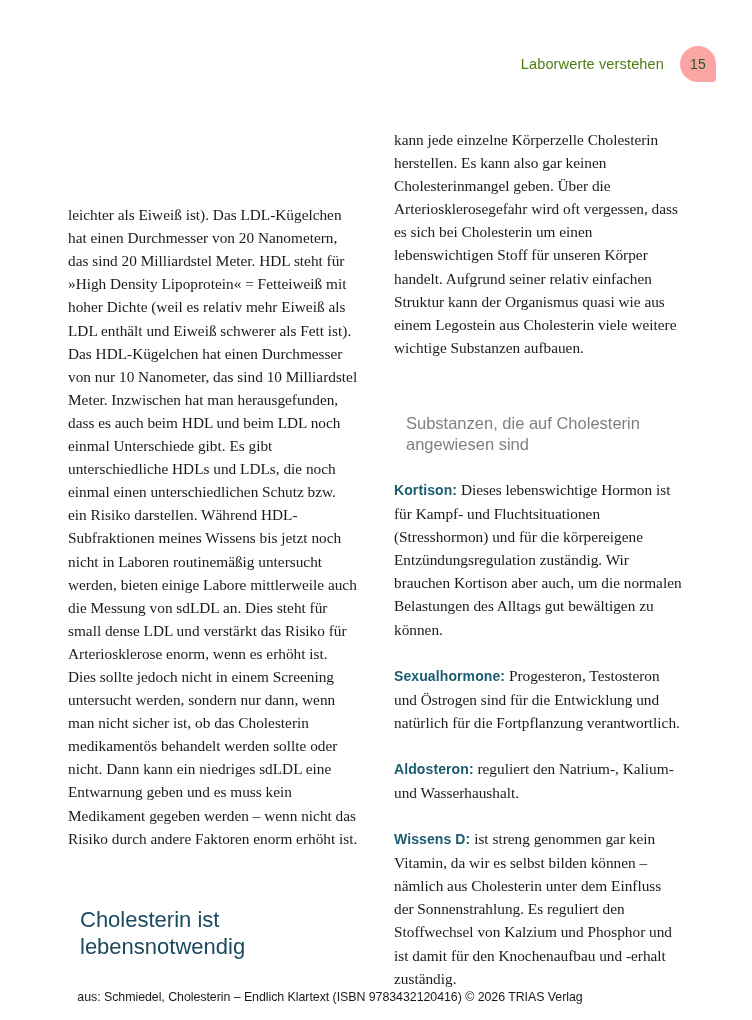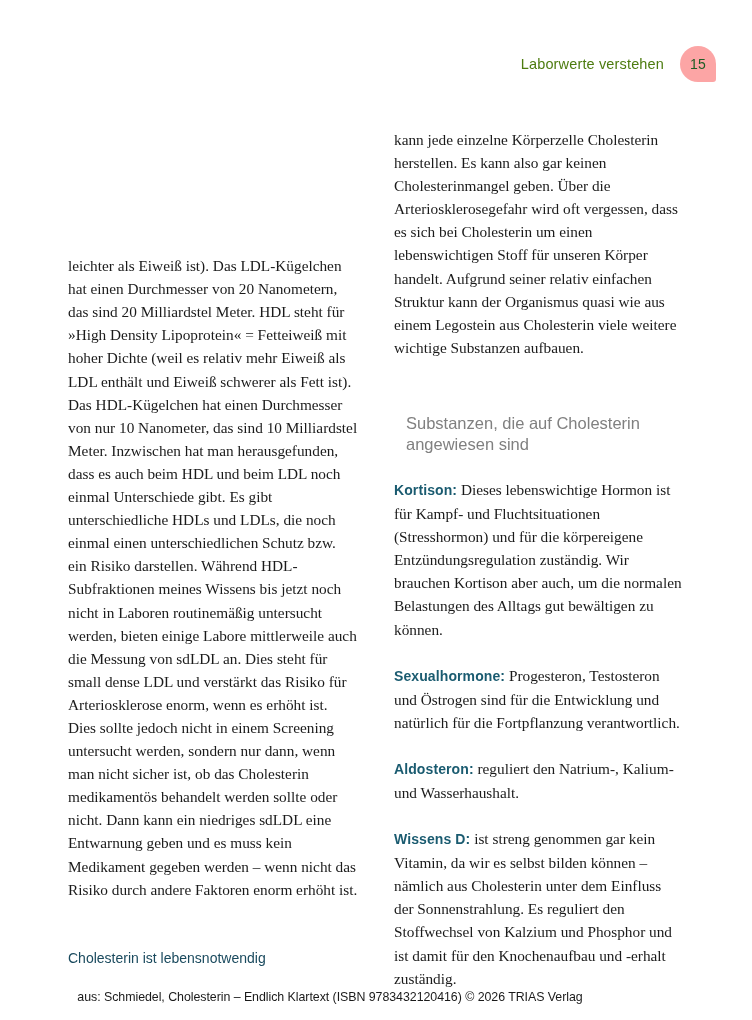--- a/index.html
+++ b/index.html
@@ -71,25 +71,25 @@
     text-align: left;
     hyphens: manual;
   }
   .para + .para {
     margin-top: 23px;
   }
 
   
   .section-heading {
     font-family: "Liberation Sans", sans-serif;
-    font-size: 14px;
+    font-size: 22px;
     line-height: 27px;
     color: #1a4a5e;
     font-weight: normal;
-    margin: 0;
+    margin: 12px;
   }
   .spacer-before-heading {
     height: 44px;
   }
   .spacer-after-heading {
     height: 18px;
   }
 
   .sub-heading {
     font-family: "Liberation Sans", sans-serif;

